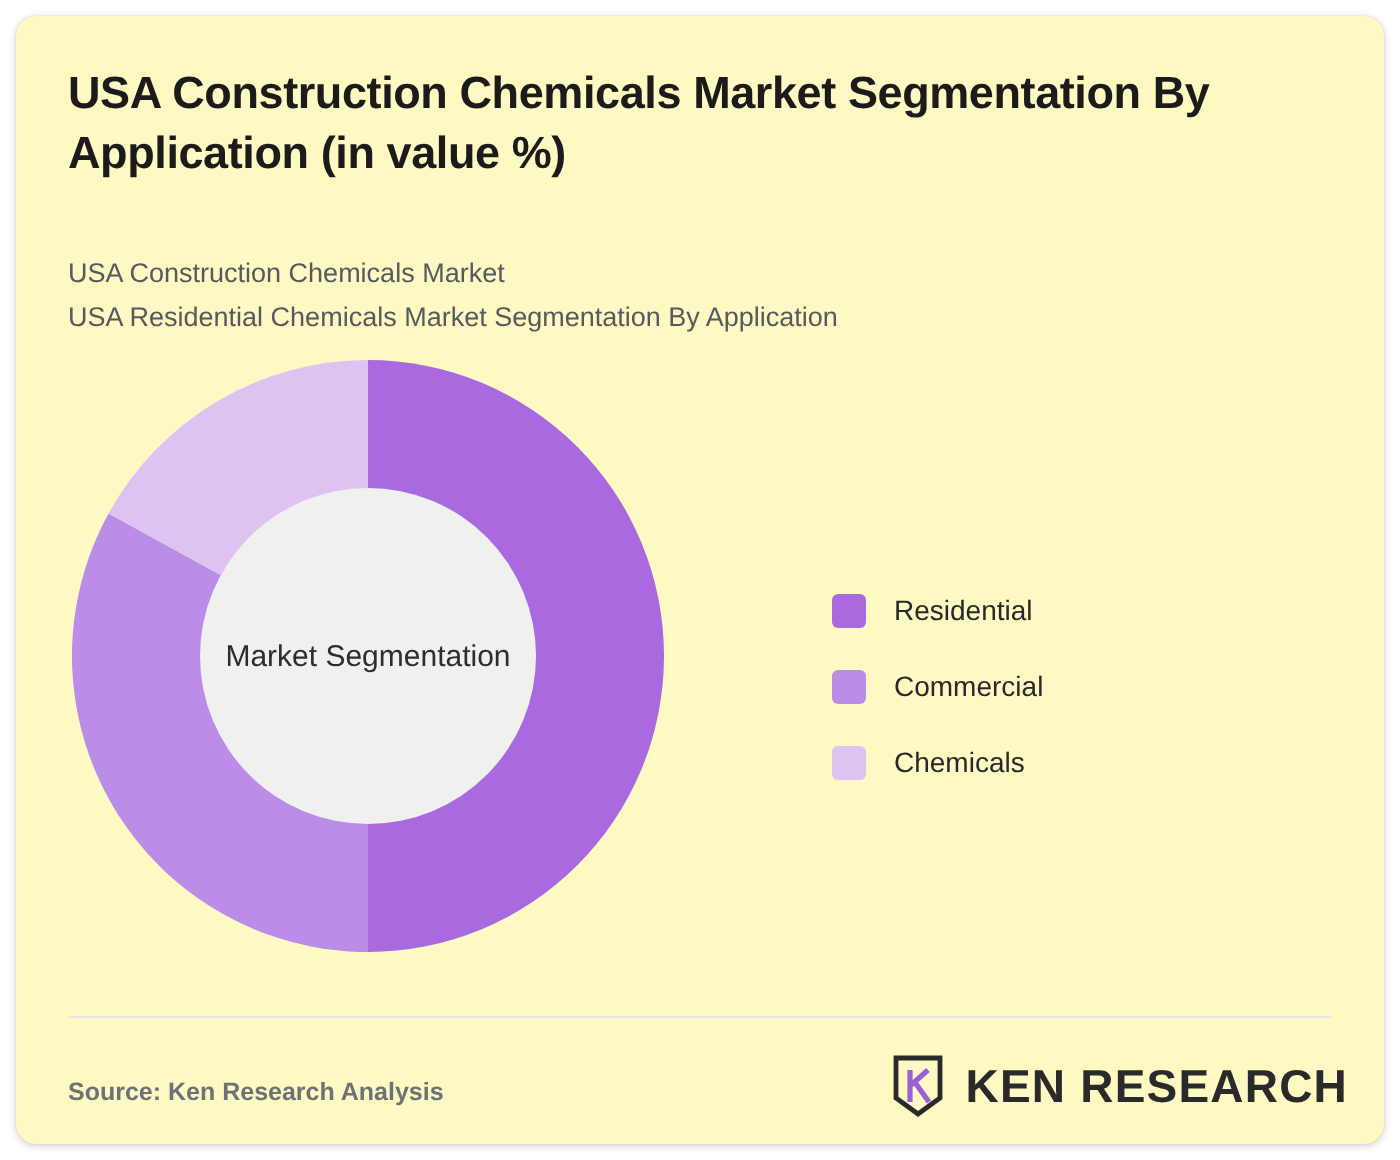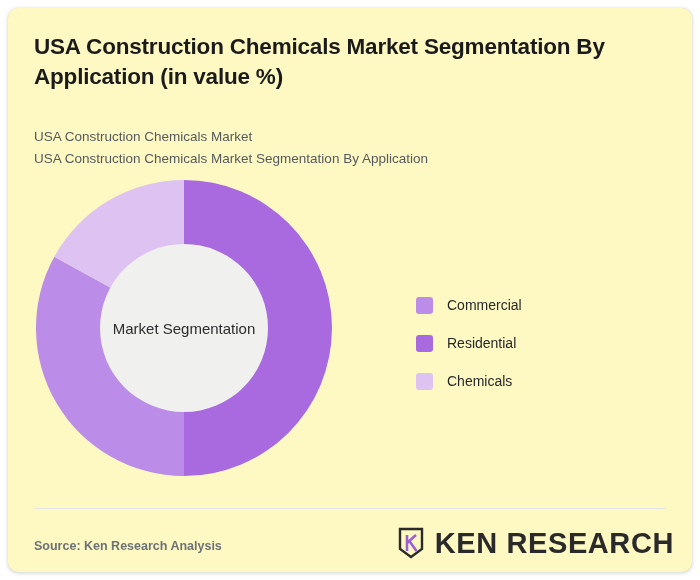--- a/index.html
+++ b/index.html
@@ -121,60 +121,60 @@
     align-items: center;
     height: 34px;
   }
   .brand-mark {
     position: relative;
     width: 30px;
     height: 32px;
     margin-right: 9px;
   }
   .brand-text {
-    font-size: 29px;
+    font-size: 23px;
     font-weight: bold;
     letter-spacing: 0.6px;
     color: #2a2a2a;
   }
 </style>
 </head>
 <body>
 
 <div class="card">
 
   <div class="title">USA Construction Chemicals Market Segmentation By Application (in value %)</div>
 
   <div class="subtitle">
     <div>USA Construction Chemicals Market</div>
-    <div>USA Construction Chemicals Market Segmentation By Application</div>
+    <div>USA Residential Chemicals Market Segmentation By Application</div>
   </div>
 
   <div class="chart-area">
 
     <div class="donut-wrap">
       <svg width="300" height="300" viewBox="0 0 300 300">
         <g id="donut-slices">
             <path d="M 150 150 L 150 2 A 148 148 0 0 1 150 298 Z" fill="#a96ae0"></path>
             <path d="M 150 150 L 150 298 A 148 148 0 0 1 20.306611353508202 78.70045623294612 Z" fill="#bb8ce8"></path>
             <path d="M 150 150 L 20.306611353508202 78.70045623294612 A 148 148 0 0 1 149.99999999999997 2 Z" fill="#ddc2f2"></path>
           </g>
         <circle cx="150" cy="150" r="84" fill="#f0f0ef"></circle>
       </svg>
       <div class="donut-center-label">Market Segmentation</div>
     </div>
 
     <div class="legend" id="legend">
         <div class="legend-item">
+          <span class="legend-swatch" style="background: rgb(169, 106, 224);"></span>
+          <span class="legend-label">Residential</span>
+        </div>
+        <div class="legend-item">
           <span class="legend-swatch" style="background: rgb(187, 140, 232);"></span>
           <span class="legend-label">Commercial</span>
-        </div>
-        <div class="legend-item">
-          <span class="legend-swatch" style="background: rgb(169, 106, 224);"></span>
-          <span class="legend-label">Residential</span>
         </div>
         <div class="legend-item">
           <span class="legend-swatch" style="background: rgb(221, 194, 242);"></span>
           <span class="legend-label">Chemicals</span>
         </div>
       </div>
 
   </div>
 
   <div class="divider"></div>

